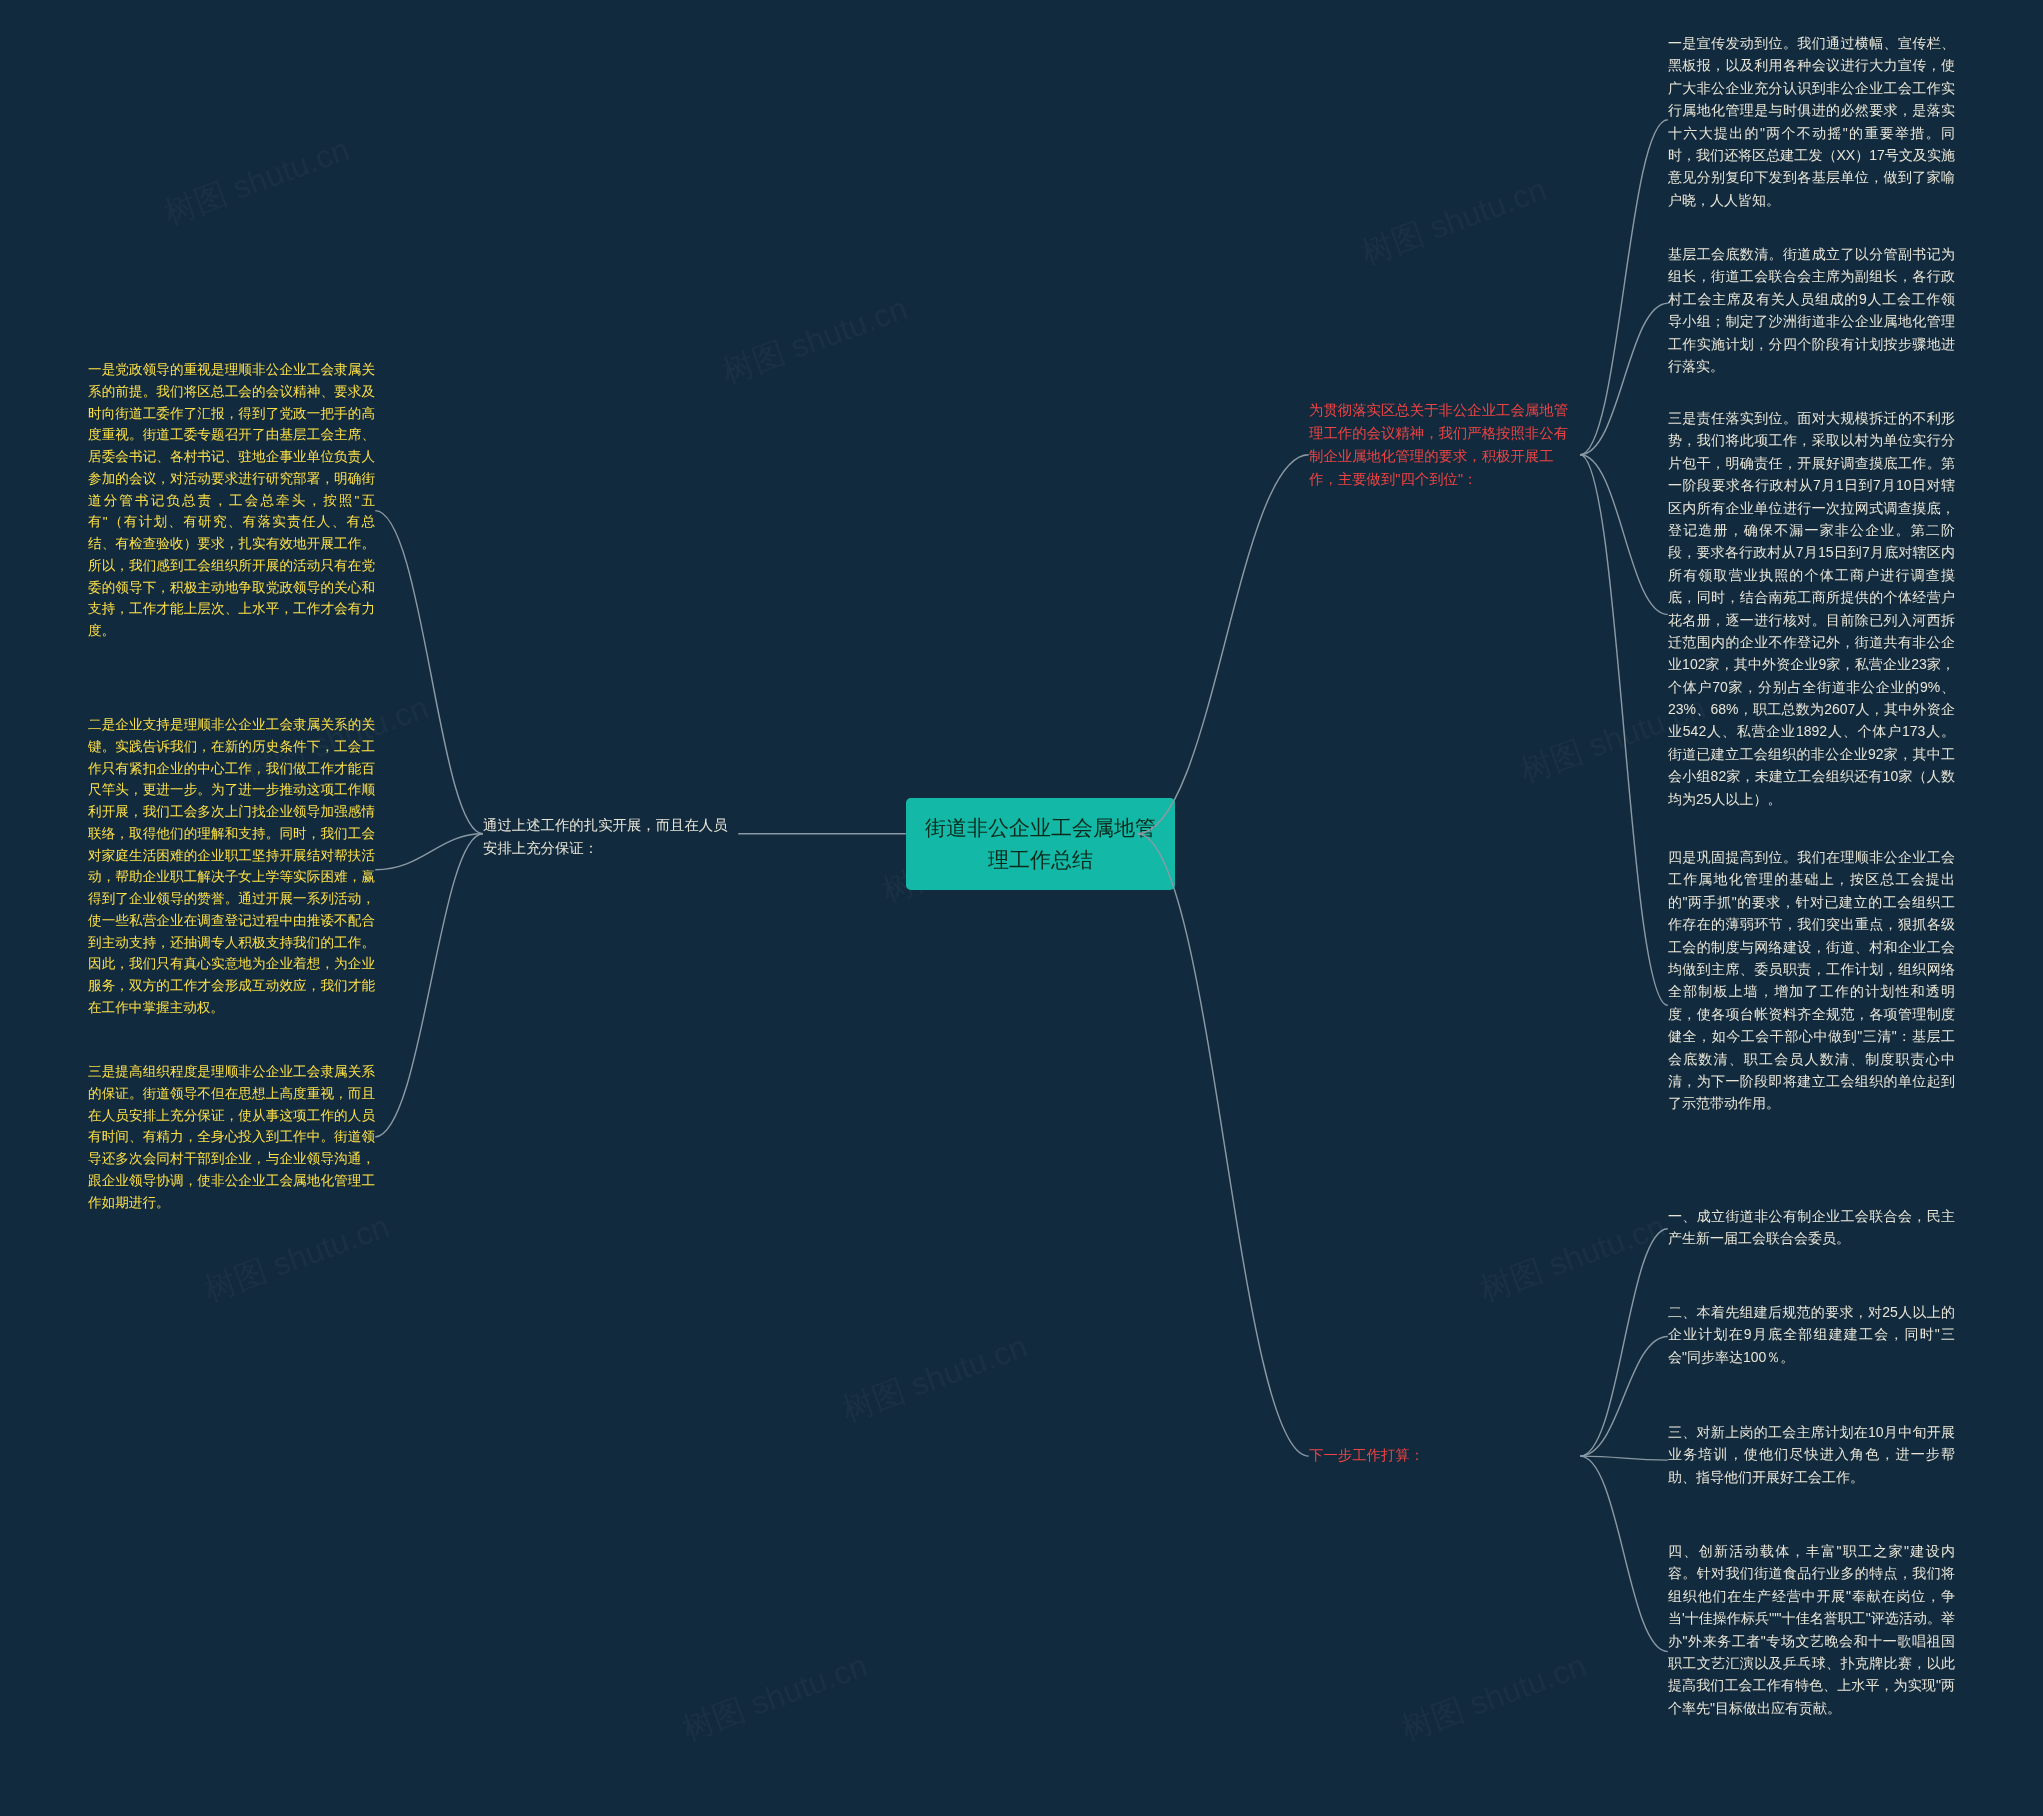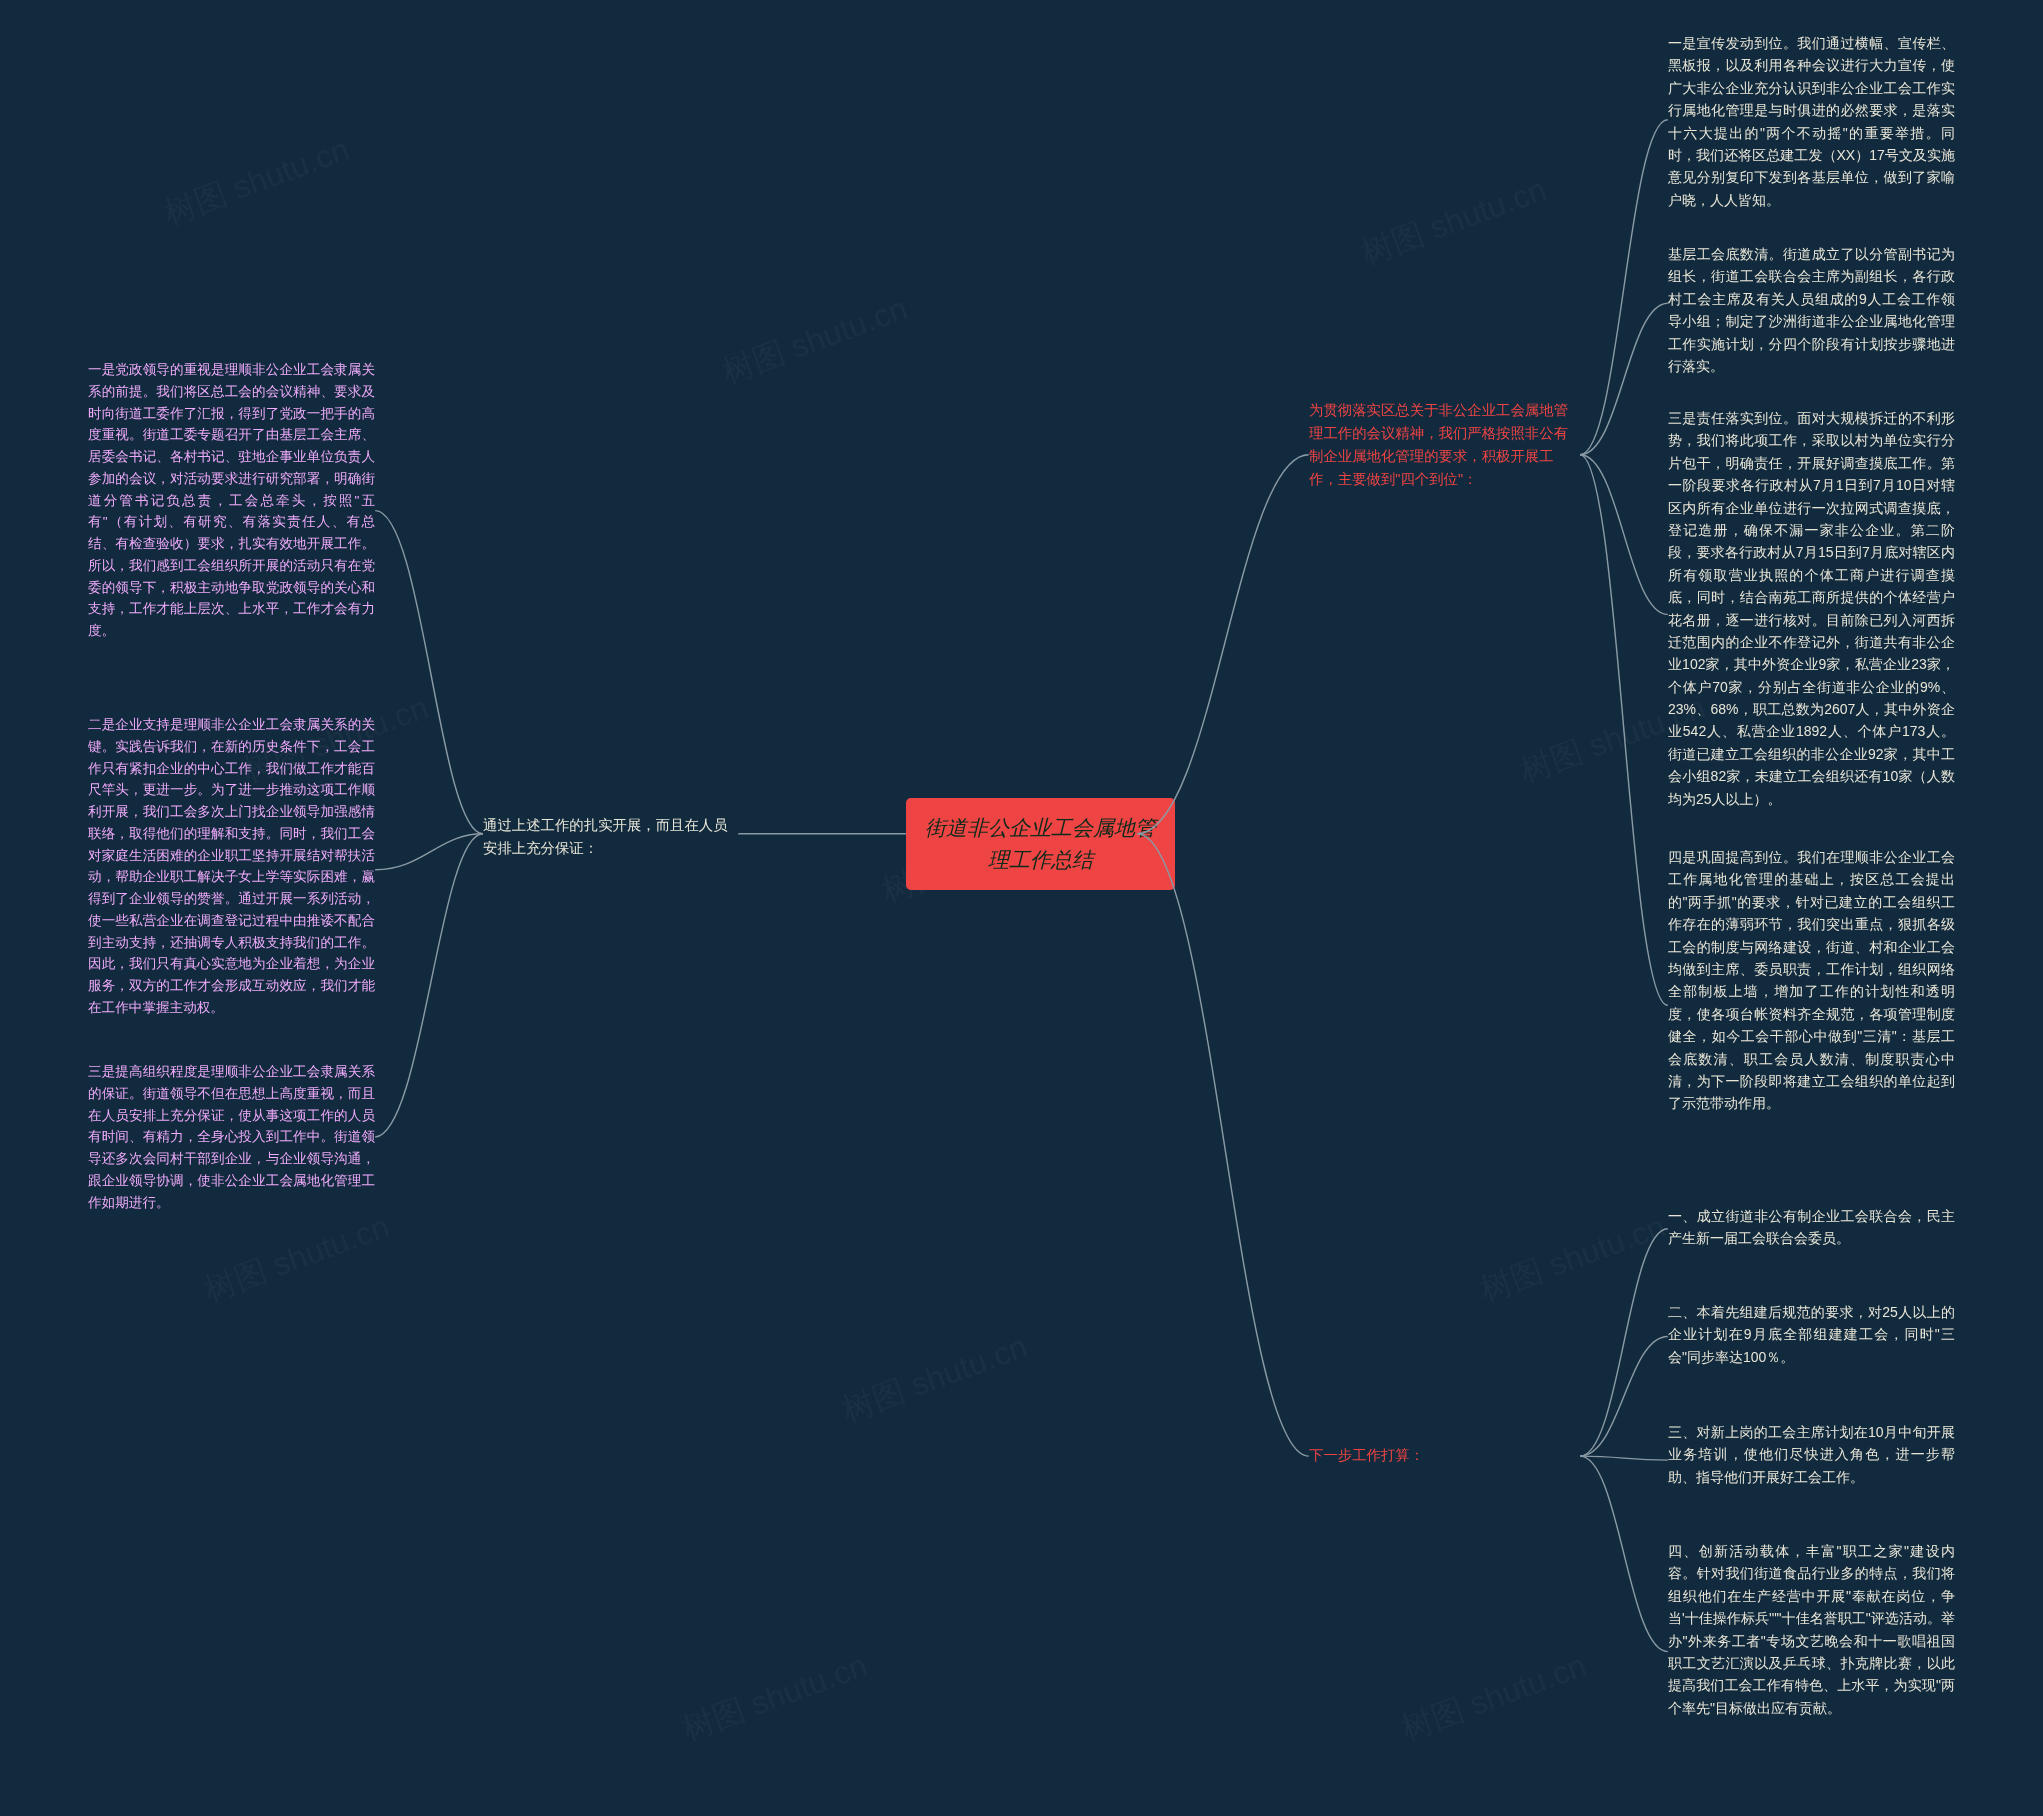--- a/index.html
+++ b/index.html
@@ -21,41 +21,40 @@
     user-select: none;
     transform: rotate(-20deg);
     white-space: nowrap;
   }
   .node {
     position: absolute;
     font-size: 14.4px;
     line-height: 1.6;
   }
   .root {
-    background: #ef4444;
+    background: #14b8a6;
     color: #0a2a1a;
     font-size: 21px;
     line-height: 1.5;
     padding: 14.4px 19px;
     border-radius: 4.8px;
     text-align: center;
     width: 231px;
-    font-style: italic;
   }
   .branch-a {
     width: 255px;
     color: #e9e6d8;
   }
   .branch-b {
     width: 271px;
     color: #ef4444;
   }
   .leaf-left {
     width: 287px;
-    color: #f0abfc;
+    color: #fde047;
     font-size: 13.6px;
     line-height: 1.6;
     text-align: justify;
   }
   .leaf-right {
     width: 287px;
     color: #e9e6d8;
     font-size: 14px;
     line-height: 1.6;
     text-align: justify;

